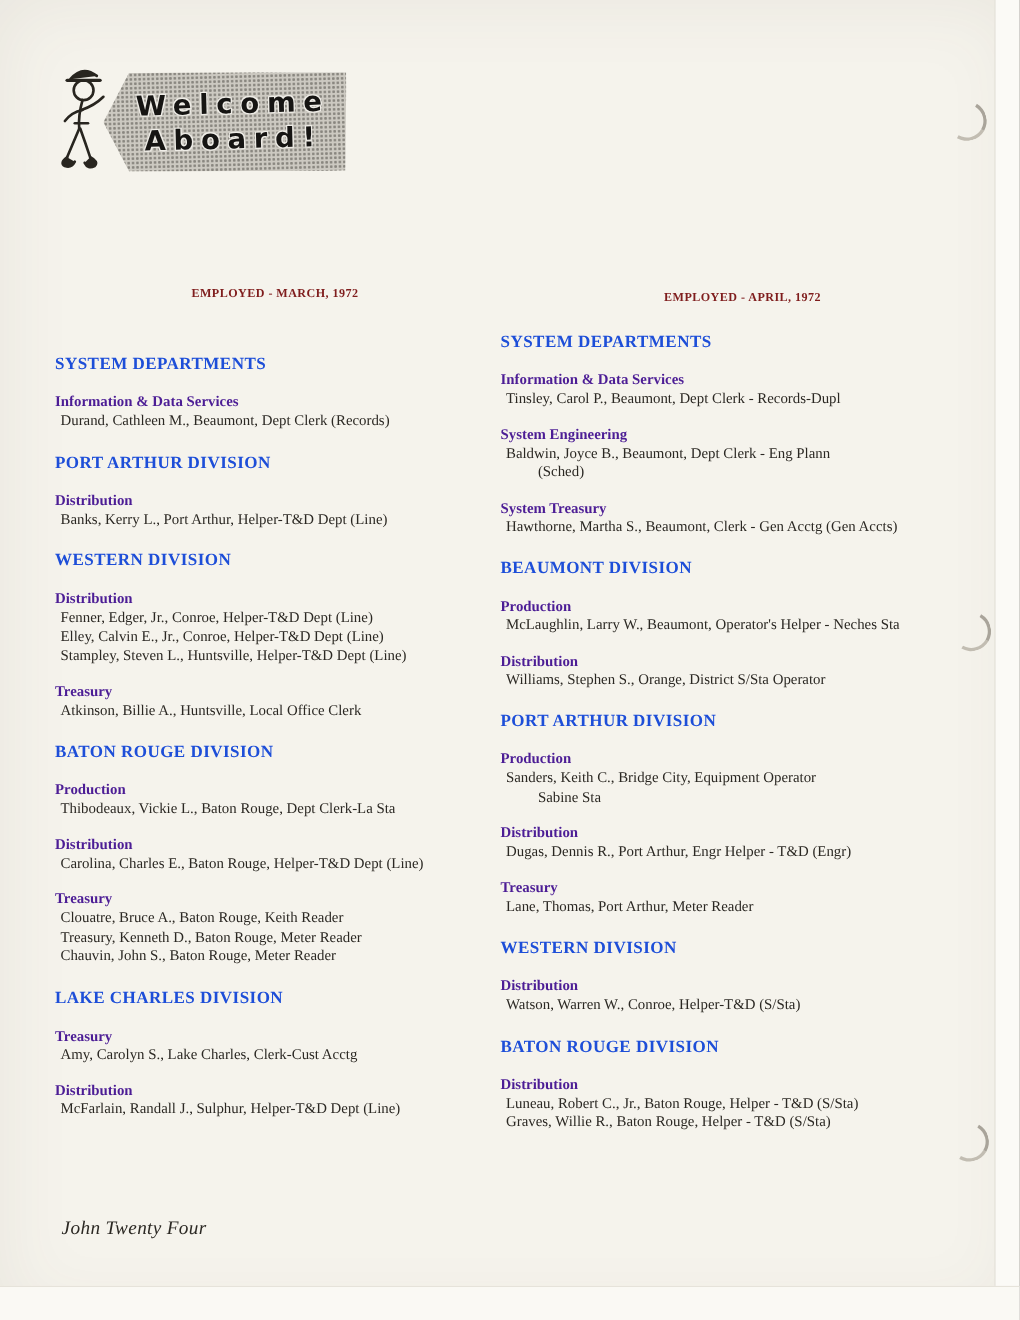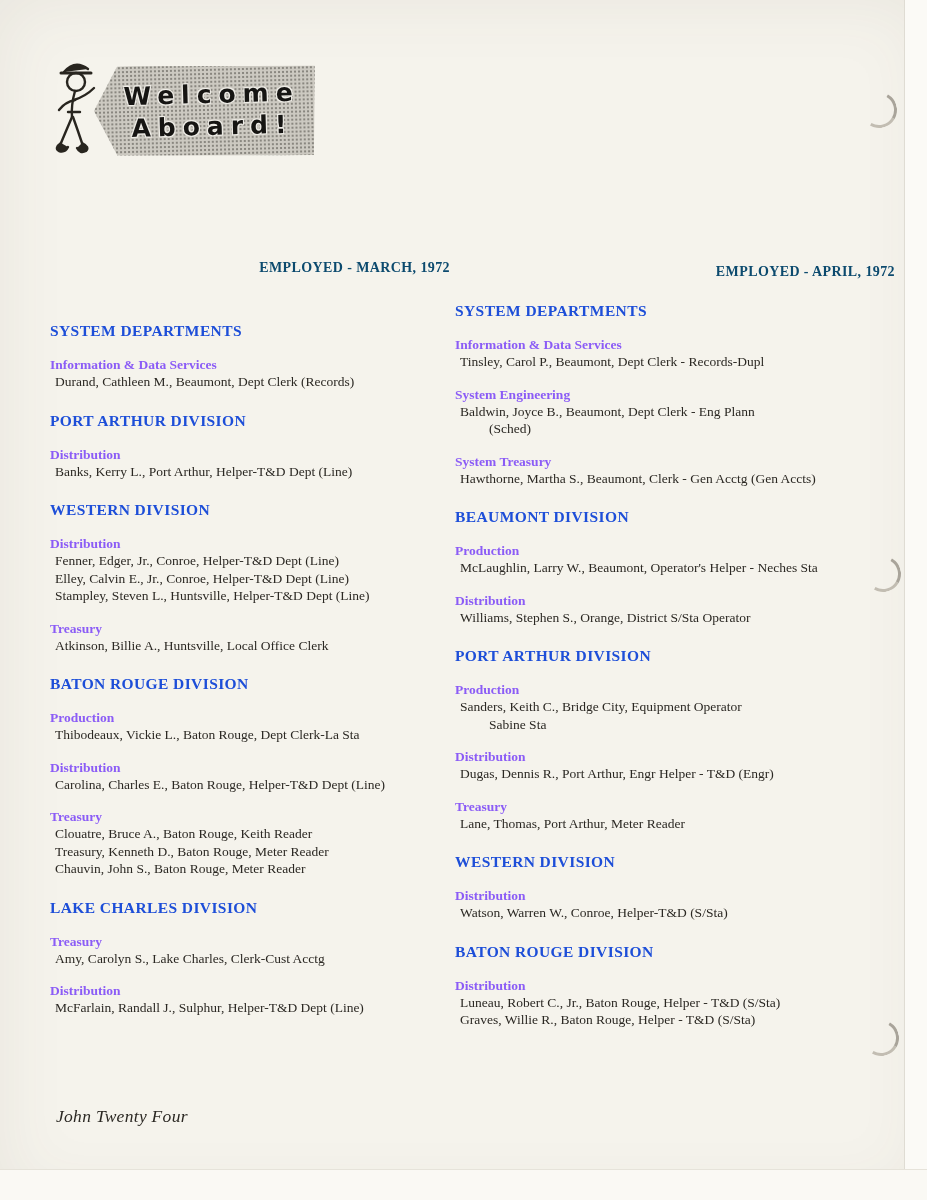--- a/index.html
+++ b/index.html
@@ -42,30 +42,30 @@
     color:#161513;
     text-shadow:-1px -1px 0 #efede7, 1px -1px 0 #efede7, -1px 1px 0 #efede7, 1px 1px 0 #efede7;
     padding-left:14px;white-space:nowrap;
   }
 
   
   .col{position:absolute;}
   .col-left{left:50px;top:258px;width:400px;}
   .col-right{left:455px;top:262px;width:440px;}
   .col-title{
-    margin:0;text-align:right;
-    font-size:14px;font-weight:bold;letter-spacing:.4px;line-height:19px;color:#0c4a6e;
+    margin:0;text-align:center;
+    font-size:11px;font-weight:bold;letter-spacing:.4px;line-height:19px;color:#7f1d1d;
   }
   .col-left .col-title{margin-bottom:44px;}
   .col-right .col-title{margin-bottom:20px;}
   .division{
     margin:20px 0 0;font-size:15.5px;font-weight:bold;letter-spacing:.4px;line-height:20px;color:#1d4ed8;
   }
   .division:first-of-type{margin-top:0;}
-  .dept{margin:15px 0 0;font-size:13.5px;font-weight:bold;line-height:17px;color:#8b5cf6;}
+  .dept{margin:15px 0 0;font-size:13.5px;font-weight:bold;line-height:17px;color:#4c1d95;}
   .entry{margin:0;font-size:13.5px;line-height:17.5px;padding-left:5px;white-space:nowrap;}
   .entry.cont{padding-left:34px;}
 
   .footer{
     position:absolute;left:56px;top:1106px;
     font-style:italic;font-size:17.5px;letter-spacing:.3px;color:#2b2823;
   }
 </style>
 </head>
 <body>

